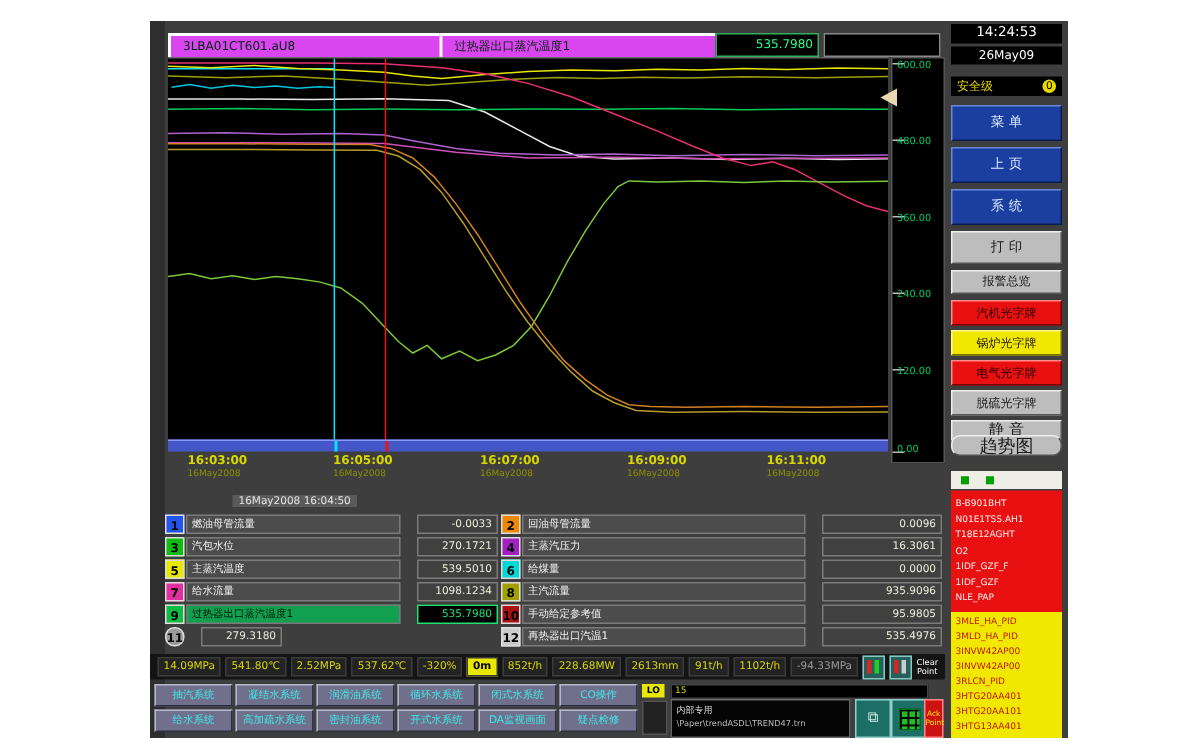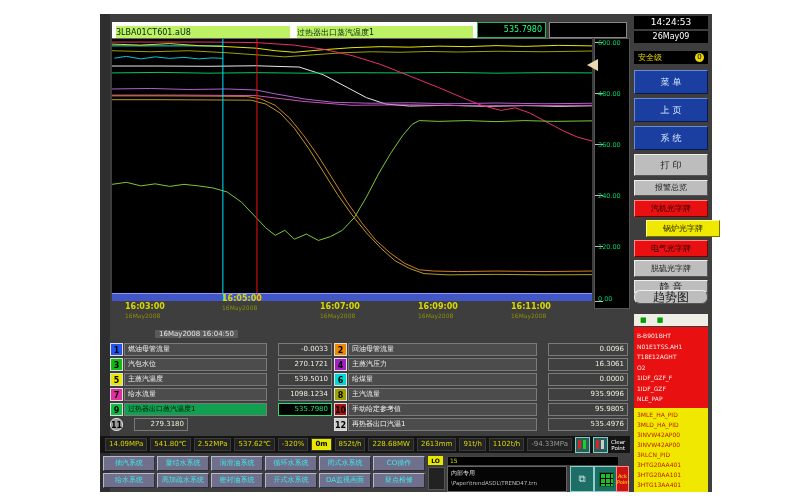--- a/index.html
+++ b/index.html
@@ -1,22 +1,22 @@
 <!DOCTYPE html>
 <html><head>
 <meta charset="utf-8">
 <style>
   html,body{margin:0;padding:0;}
   #root{position:relative;width:800px;height:500px;background:#ffffff;overflow:hidden;
         font-family:"DejaVu Sans","Liberation Sans",sans-serif;}
   #win{position:absolute;left:100px;top:14px;width:612px;height:478px;background:#3e3e3e;}
   #leftedge{position:absolute;left:0;top:0;width:10px;height:478px;background:#2e2e2e;}
   
-  .hfield{position:absolute;height:14px;font-size:8px;line-height:14px;padding-left:0;color:#00230d;
-          background:#bef264;border:4px solid #ffffff;white-space:nowrap;overflow:hidden;}
+  .hfield{position:absolute;height:14px;font-size:8px;line-height:14px;padding-left:8px;color:#00230d;
+          background:#d946ef;border:2px solid #ffffff;white-space:nowrap;overflow:hidden;}
   .hval{position:absolute;height:14px;background:#000;border:1px solid #2eb05c;color:#22ff88;
         font-size:8px;line-height:14px;text-align:right;padding-right:3px;}
   .haux{position:absolute;height:14px;background:#000;border:1px solid #888;}
   
   #chart-region{position:absolute;left:12px;top:24px;width:480px;height:296px;}
   #plot{position:absolute;left:0;top:0;width:480px;height:255px;background:#000;border-top:1px solid #666;}
   #plot svg{width:100%;height:100%;display:block;}
   #ribbon{position:absolute;left:0;top:255px;width:480px;height:7px;background:#4356c8;border-top:1px solid #8899ff;}
   .rib-mark{position:absolute;top:0;width:2px;height:7px;}
   .xtick{position:absolute;width:80px;text-align:left;}
@@ -117,21 +117,21 @@
           </svg>
     </div>
     <div id="ribbon">
           <div class="rib-mark" style="left: 23.1%; background: rgb(0, 229, 255);"></div>
           <div class="rib-mark" style="left: 30.2%; background: rgb(238, 17, 17);"></div>
         </div>
     <div class="xtick" style="left:13px;top:264px;">
       <span class="xtime">16:03:00</span>
       <span class="xdate">16May2008</span>
     </div>
-    <div class="xtick" style="left:110px;top:256px;">
+    <div class="xtick" style="left:110px;top:264px;">
       <span class="xtime">16:05:00</span>
       <span class="xdate">16May2008</span>
     </div>
     <div class="xtick" style="left:208px;top:264px;">
       <span class="xtime">16:07:00</span>
       <span class="xdate">16May2008</span>
     </div>
     <div class="xtick" style="left:306px;top:264px;">
       <span class="xtime">16:09:00</span>
       <span class="xdate">16May2008</span>
@@ -284,21 +284,21 @@
     <div class="sb black" id="safety" style="top:37px;height:13px;font-size:8px;line-height:13px;color:#e8d800;">
       <span>安全级</span>
       <span class="lvl">0</span>
     </div>
     <div class="sb blue" style="top:56px;height:24px;font-size:9px;line-height:22px;">菜 单</div>
     <div class="sb blue" style="top:84px;height:24px;font-size:9px;line-height:22px;">上 页</div>
     <div class="sb blue" style="top:112px;height:24px;font-size:9px;line-height:22px;">系 统</div>
     <div class="sb gray" style="top:140px;height:22px;font-size:9px;line-height:20px;">打 印</div>
     <div class="sb gray" style="top:166px;height:16px;font-size:8px;line-height:14px;">报警总览</div>
     <div class="sb red" style="top:186px;height:17px;font-size:8px;line-height:15px;">汽机光字牌</div>
-    <div class="sb yellow" style="top:206px;height:17px;font-size:8px;line-height:15px;margin-left:12px;">锅炉光字牌</div>
+    <div class="sb yellow" style="top:206px;height:17px;font-size:8px;line-height:15px;">锅炉光字牌</div>
     <div class="sb red" style="top:226px;height:17px;font-size:8px;line-height:15px;">电气光字牌</div>
     <div class="sb gray" style="top:246px;height:17px;font-size:8px;line-height:15px;">脱硫光字牌</div>
     <div class="sb gray" style="top:266px;height:14px;font-size:10px;line-height:12px;">静 音</div>
     <div class="sb gray" style="top:276px;height:14px;font-size:12px;line-height:12px;border-radius:6px;">趋势图</div>
     <div class="sb" id="alarm-strip" style="top:300px;height:12px;">
       <span>■</span>
       <span>■</span>
     </div>
     <div class="sb" id="red-alarms" style="top:313px;height:81px;">
       <div>B-B901BHT</div>

